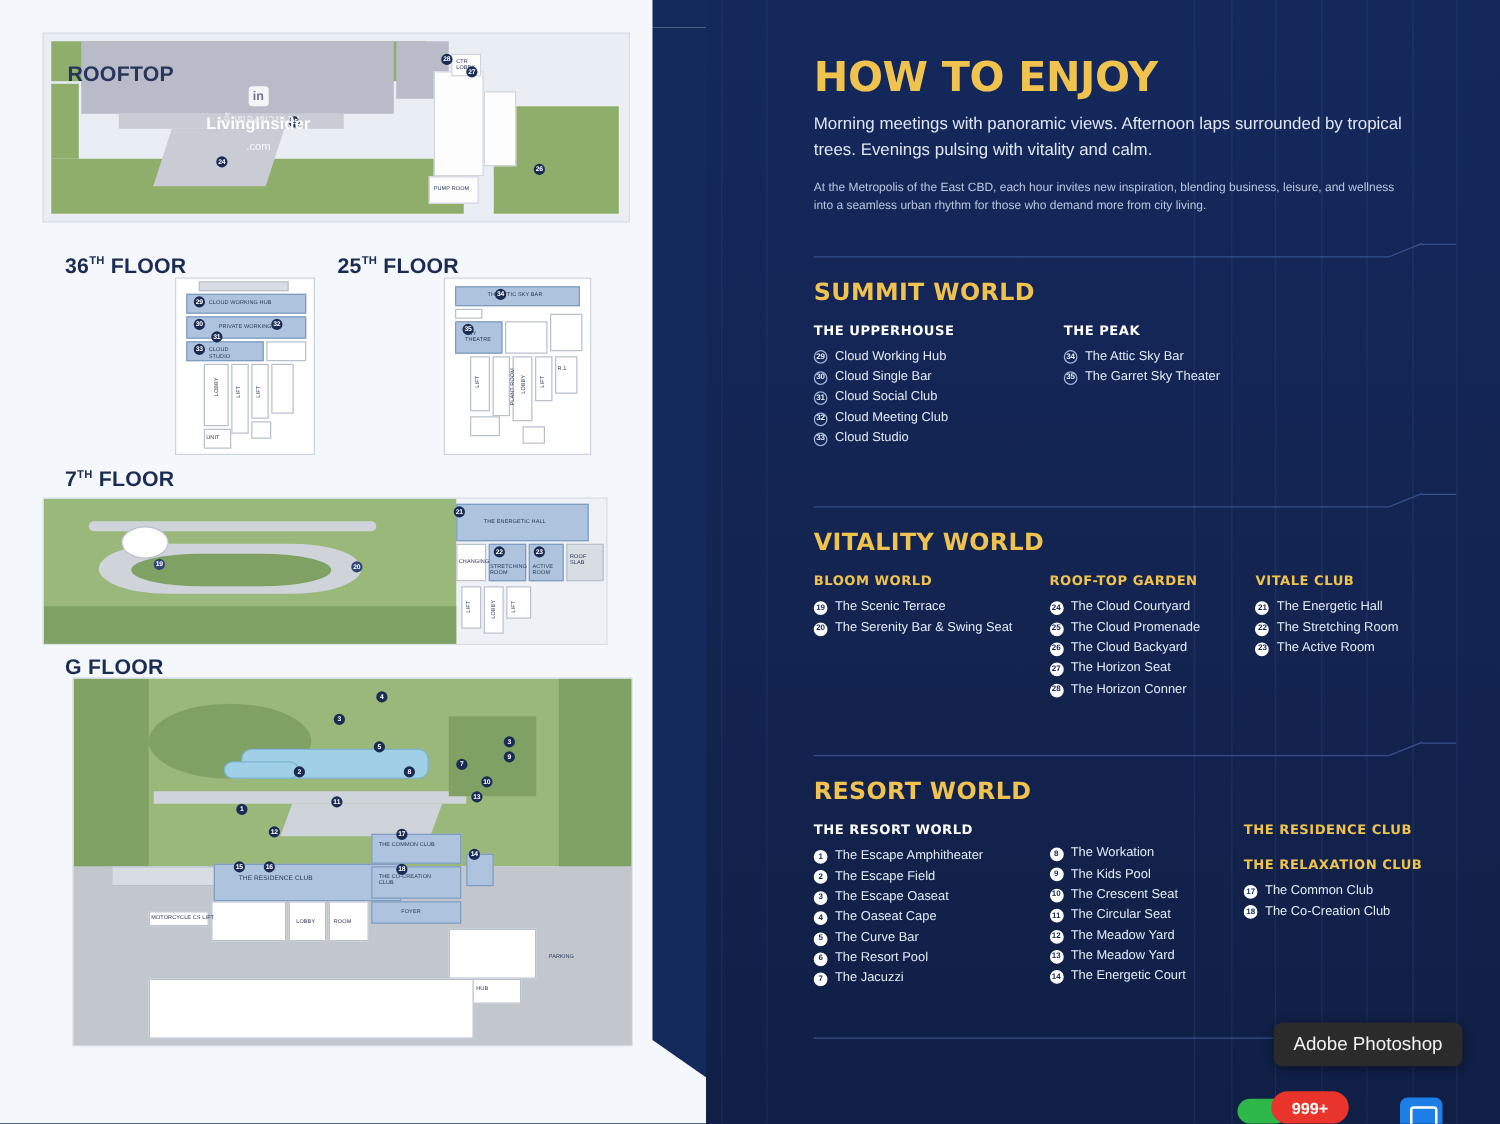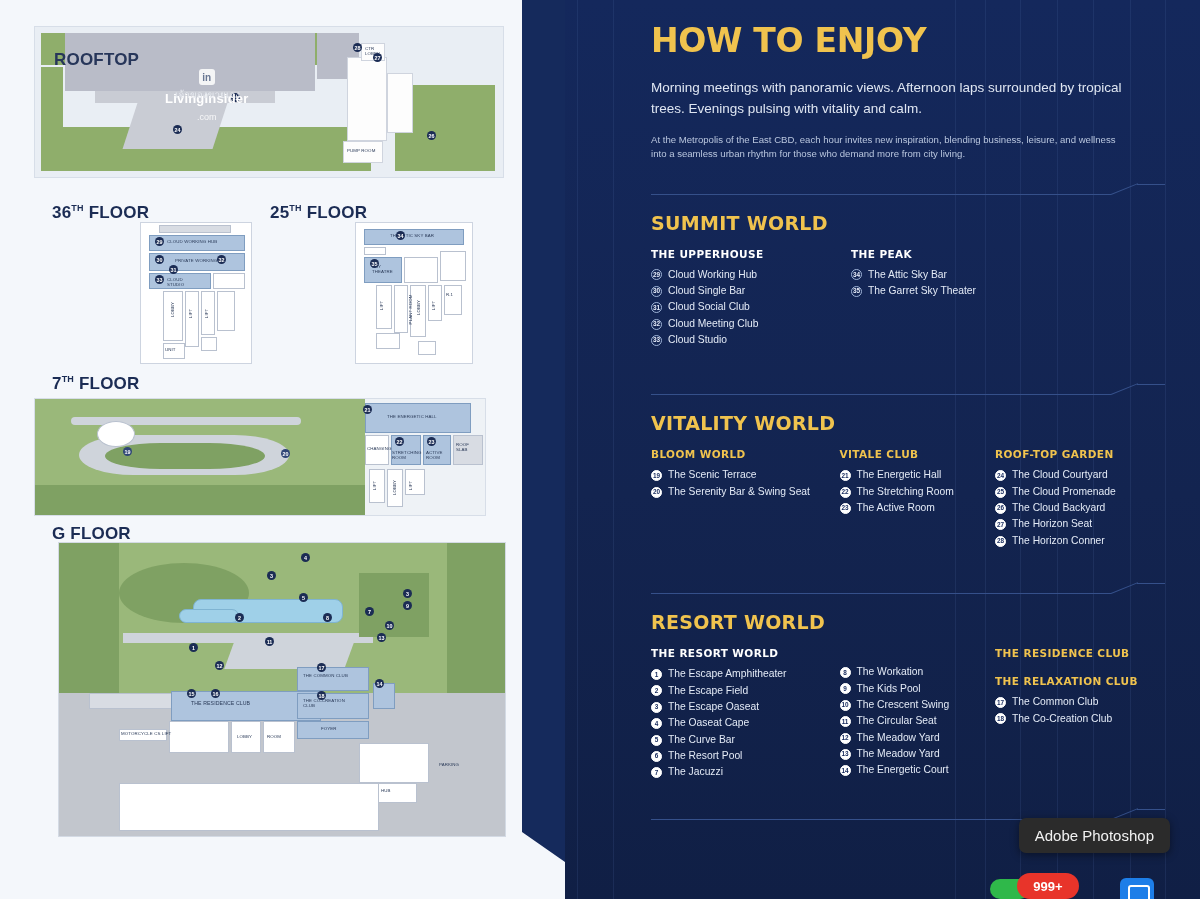--- a/index.html
+++ b/index.html
@@ -104,35 +104,35 @@
   
   .right-panel {
     position: absolute; left: 565px; top: 0;
     width: 635px; height: 899px;
     background: linear-gradient(180deg,#14285c 0%, #132450 55%, #101f45 100%);
     overflow: hidden;
   }
   .vlines { position:absolute; inset:0; opacity:.18; }
   .vline { position:absolute; top:0; bottom:0; width:1px; background:#4f6ba5; }
 
-  .rp-content { position:relative; padding: 22px 40px 0 86px; }
+  .rp-content { position:relative; padding: 43px 40px 0 86px; }
 
   .headline {
     font-family: "DejaVu Sans", sans-serif;
     font-weight: 700;
     font-size: 33px;
     line-height: 1.16;
     letter-spacing: -0.3px;
     color: #f0c34e;
     text-transform: uppercase;
   }
   .headline .l2 { display:block; }
 
   .lede {
-    margin-top: 18px;
+    margin-top: 8px;
     color: #dfe6f2;
     font-size: 13.5px;
     line-height: 1.5;
     max-width: 492px;
   }
   .subtext {
     margin-top: 14px;
     color: #b9c6de;
     font-size: 9.6px;
     line-height: 1.5;
@@ -500,59 +500,59 @@
               <li>
                   <span class="bullet solid">19</span>
                   <span>The Scenic Terrace</span>
                 </li>
               <li>
                   <span class="bullet solid">20</span>
                   <span>The Serenity Bar &amp; Swing Seat</span>
                 </li>
             </ul>
           </div>
+          <div class="col" style="width:175px">
+            <div class="col-head gold">ROOF-TOP GARDEN</div>
+            <ul class="items">
+              <li>
+                  <span class="bullet solid">24</span>
+                  <span>The Cloud Courtyard</span>
+                </li>
+              <li>
+                  <span class="bullet solid">25</span>
+                  <span>The Cloud Promenade</span>
+                </li>
+              <li>
+                  <span class="bullet solid">26</span>
+                  <span>The Cloud Backyard</span>
+                </li>
+              <li>
+                  <span class="bullet solid">27</span>
+                  <span>The Horizon Seat</span>
+                </li>
+              <li>
+                  <span class="bullet solid">28</span>
+                  <span>The Horizon Conner</span>
+                </li>
+            </ul>
+          </div>
           <div class="col" style="width:165px">
             <div class="col-head gold">VITALE CLUB</div>
             <ul class="items">
               <li>
                   <span class="bullet solid">21</span>
                   <span>The Energetic Hall</span>
                 </li>
               <li>
                   <span class="bullet solid">22</span>
                   <span>The Stretching Room</span>
                 </li>
               <li>
                   <span class="bullet solid">23</span>
                   <span>The Active Room</span>
-                </li>
-            </ul>
-          </div>
-          <div class="col" style="width:175px">
-            <div class="col-head gold">ROOF-TOP GARDEN</div>
-            <ul class="items">
-              <li>
-                  <span class="bullet solid">24</span>
-                  <span>The Cloud Courtyard</span>
-                </li>
-              <li>
-                  <span class="bullet solid">25</span>
-                  <span>The Cloud Promenade</span>
-                </li>
-              <li>
-                  <span class="bullet solid">26</span>
-                  <span>The Cloud Backyard</span>
-                </li>
-              <li>
-                  <span class="bullet solid">27</span>
-                  <span>The Horizon Seat</span>
-                </li>
-              <li>
-                  <span class="bullet solid">28</span>
-                  <span>The Horizon Conner</span>
                 </li>
             </ul>
           </div>
         </div>
       </div>
 
       <div class="divider" style="margin-top:32px">
         <div class="line"></div>
           <div class="diag"></div>
           <div class="line2"></div>
@@ -598,21 +598,21 @@
               <li>
                   <span class="bullet solid">8</span>
                   <span>The Workation</span>
                 </li>
               <li>
                   <span class="bullet solid">9</span>
                   <span>The Kids Pool</span>
                 </li>
               <li>
                   <span class="bullet solid">10</span>
-                  <span>The Crescent Swing</span>
+                  <span>The Crescent Seat</span>
                 </li>
               <li>
                   <span class="bullet solid">11</span>
                   <span>The Circular Seat</span>
                 </li>
               <li>
                   <span class="bullet solid">12</span>
                   <span>The Meadow Yard</span>
                 </li>
               <li>

